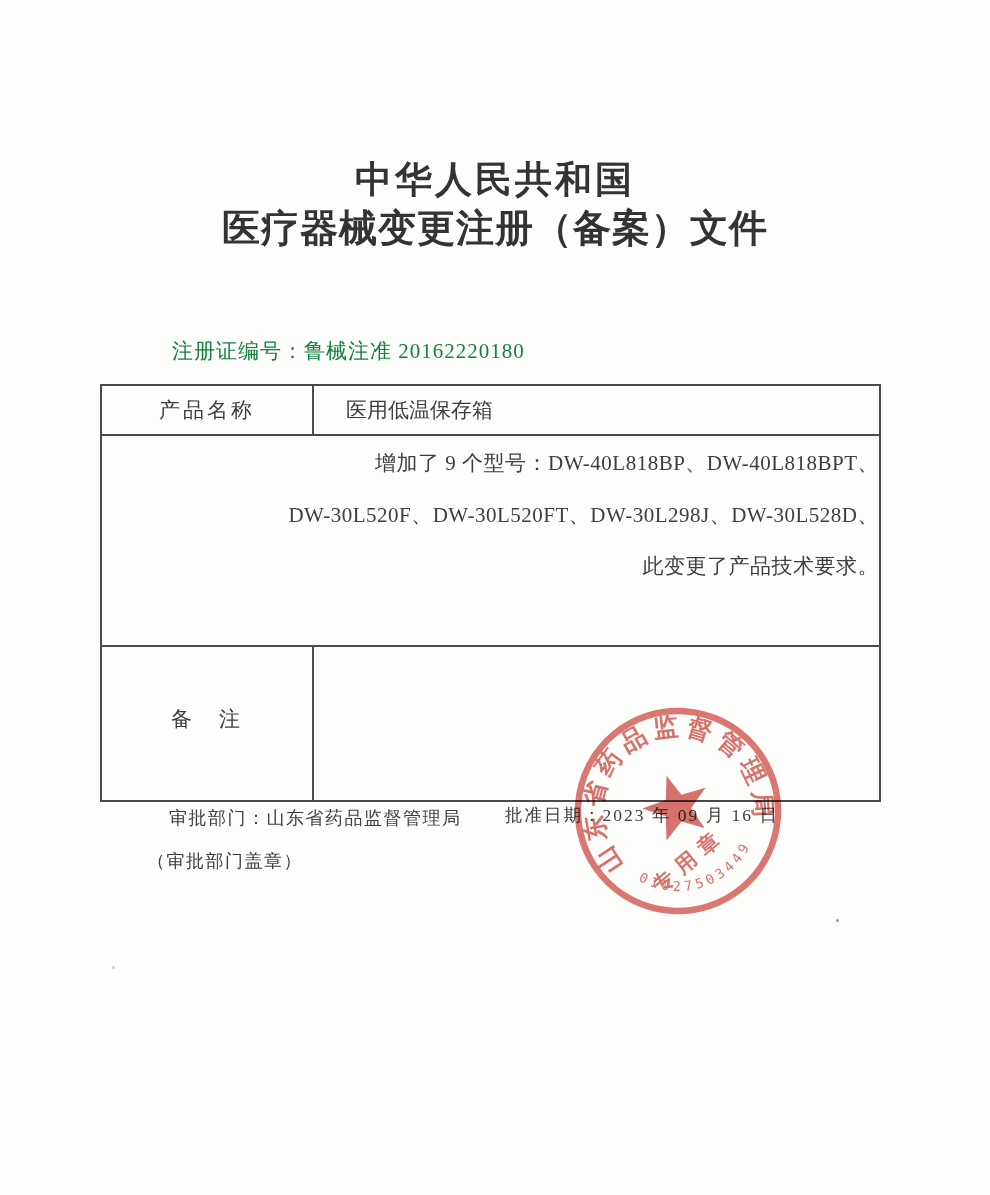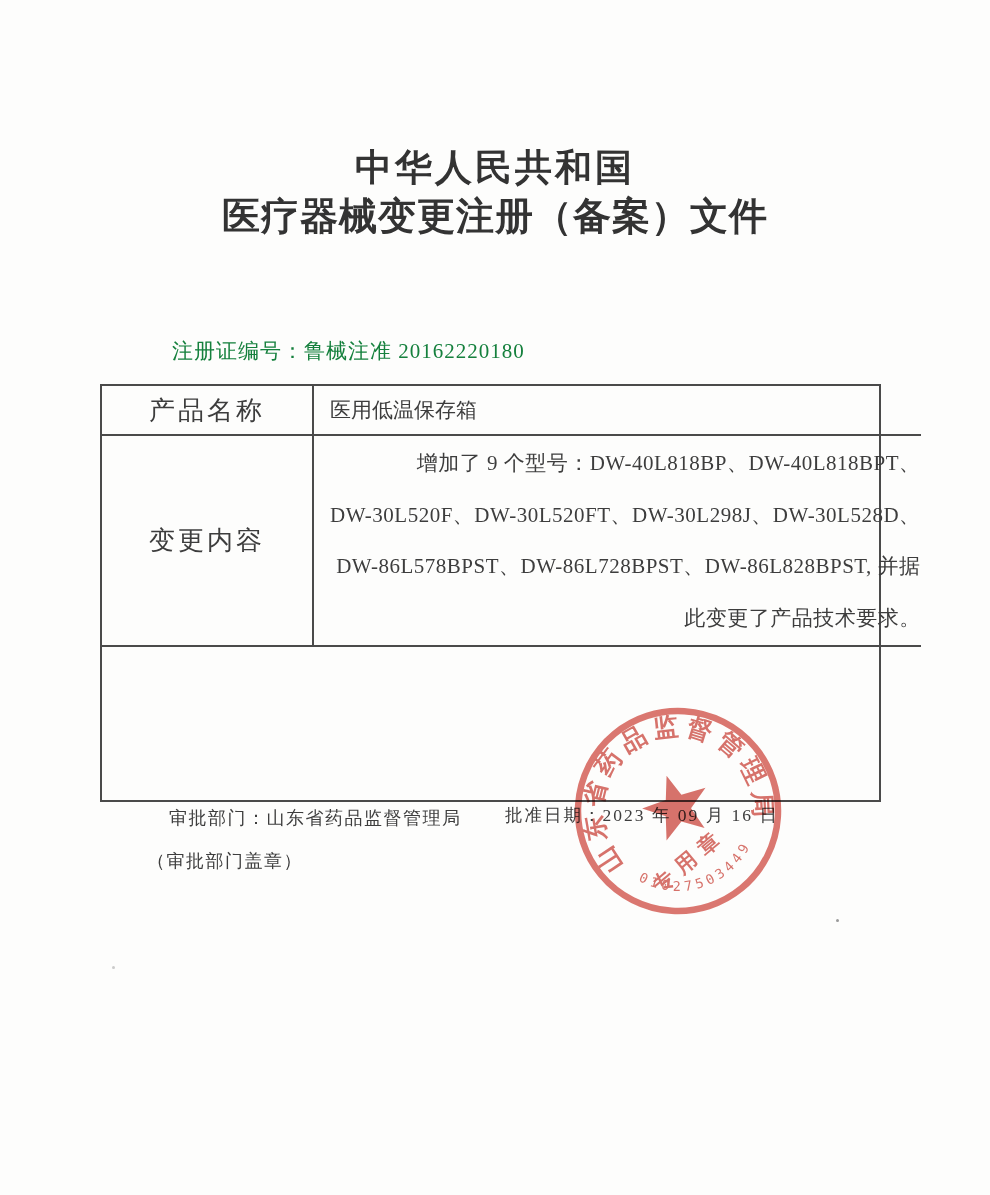--- a/index.html
+++ b/index.html
@@ -9,21 +9,21 @@
     font-family:"Liberation Serif","DejaVu Serif",serif;
     position:relative;
     overflow:hidden;
   }
   .page{
     position:absolute;left:0;top:0;width:990px;height:1195px;
     background:#fdfdfc;color:#3d3d3d;
   }
   
   .title-block{
-    position:absolute;left:0;top:144px;width:990px;
+    position:absolute;left:0;top:156px;width:990px;
     text-align:center;font-weight:700;color:#333333;
   }
   .title-line1{font-size:37px;line-height:48px;letter-spacing:3px;}
   .title-line2{font-size:38px;line-height:48px;letter-spacing:1px;}
   
   .reg-line{
     position:absolute;left:172px;top:337px;
     font-size:21px;letter-spacing:1px;color:#15803d;
   }
   
@@ -31,24 +31,24 @@
     position:absolute;left:100px;top:384px;width:777px;
     border:2px solid #4a4a4a;
     display:grid;grid-template-rows:50px 211px 153px;
     background:transparent;
   }
   .t-row{display:flex;border-bottom:2px solid #4a4a4a;}
   .t-row:last-child{border-bottom:none;}
   .t-label{
     width:210px;flex:0 0 210px;border-right:2px solid #4a4a4a;
     display:flex;align-items:center;justify-content:center;
-    font-size:26px;letter-spacing:3px;color:#3d3d3d;
+    font-size:21px;letter-spacing:3px;color:#3d3d3d;
   }
   .t-content{
-    flex:1;padding-left:16px;font-size:21px;color:#3d3d3d;
+    flex:1;padding-left:32px;font-size:21px;color:#3d3d3d;
   }
   .row-product .t-content{display:flex;align-items:center;}
   .row-change .t-content{padding-top:2px;text-align:right;}
   .row-change .line{line-height:51.5px;letter-spacing:0.5px;white-space:nowrap;}
   .row-remark .t-content{padding-top:10px;}
   .row-remark .line{line-height:30px;}
   .row-remark .t-label{align-items:flex-start;padding-top:58px;}
   
   .f-dept{position:absolute;left:150px;top:806px;font-size:18px;letter-spacing:1.5px;margin-left:19px;}
   .f-sealnote{position:absolute;left:147px;top:849px;font-size:18px;letter-spacing:1.5px;}
@@ -77,29 +77,28 @@
   <div class="reg-line">
     <span>注册证编号：</span><span>鲁械注准 20162220180</span>
   </div>
 
   <div class="cert-table">
     <div class="t-row row-product">
       <div class="t-label">产品名称</div>
       <div class="t-content">医用低温保存箱</div>
     </div>
     <div class="t-row row-change">
-      <div class="t-label">变更内容</div>
       <div class="t-content">
         <div class="line">增加了 9 个型号：DW-40L818BP、DW-40L818BPT、</div>
         <div class="line">DW-30L520F、DW-30L520FT、DW-30L298J、DW-30L528D、</div>
-        <div class="line">DW-86L578BPST、DW-86L728BPST、DW-86L828BPST, 并据</div>
         <div class="line">此变更了产品技术要求。</div>
       </div>
     </div>
     <div class="t-row row-remark">
+      <div class="t-label">备　注</div>
     </div>
   </div>
 
   <div class="f-dept">审批部门：山东省药品监督管理局</div>
   <div class="f-sealnote">（审批部门盖章）</div>
   <div class="f-date">批准日期：2023 年 09 月 16 日</div>
 
   <svg class="seal" viewBox="0 0 224 240" xmlns="http://www.w3.org/2000/svg">
     <g transform="rotate(-18 112 118)" opacity="0.8">
       <circle cx="112" cy="118" r="100" fill="none" stroke="#d4574e" stroke-width="6.5"></circle>

